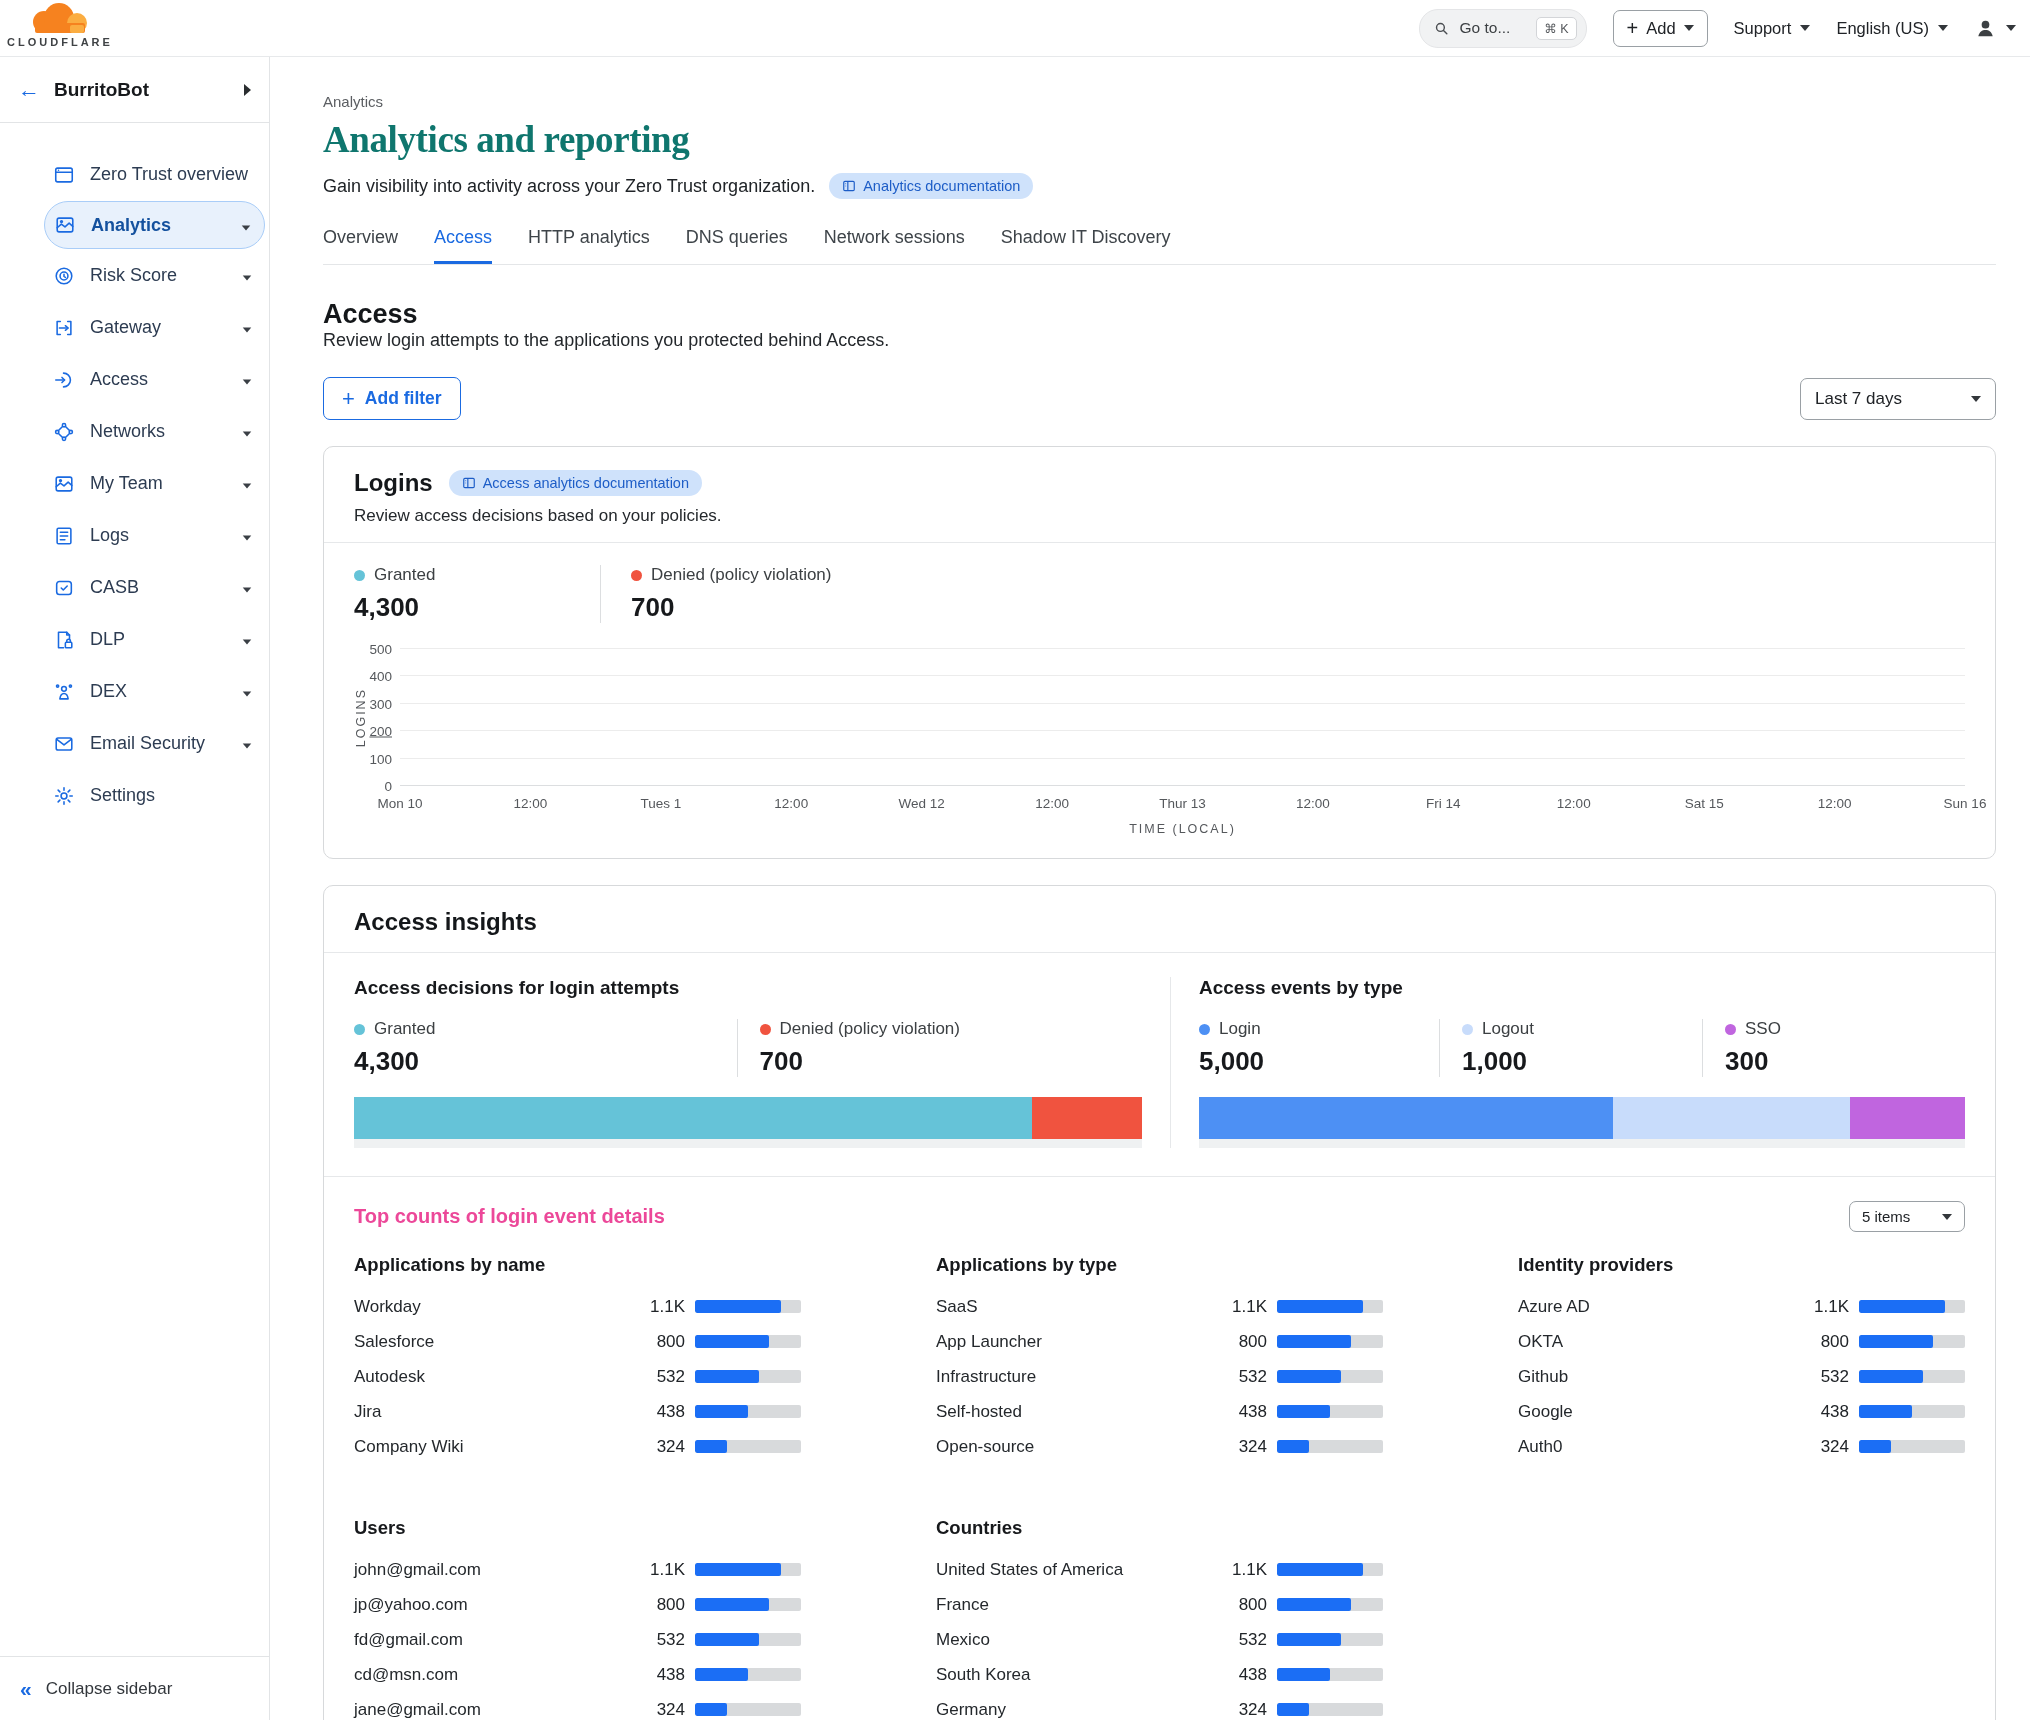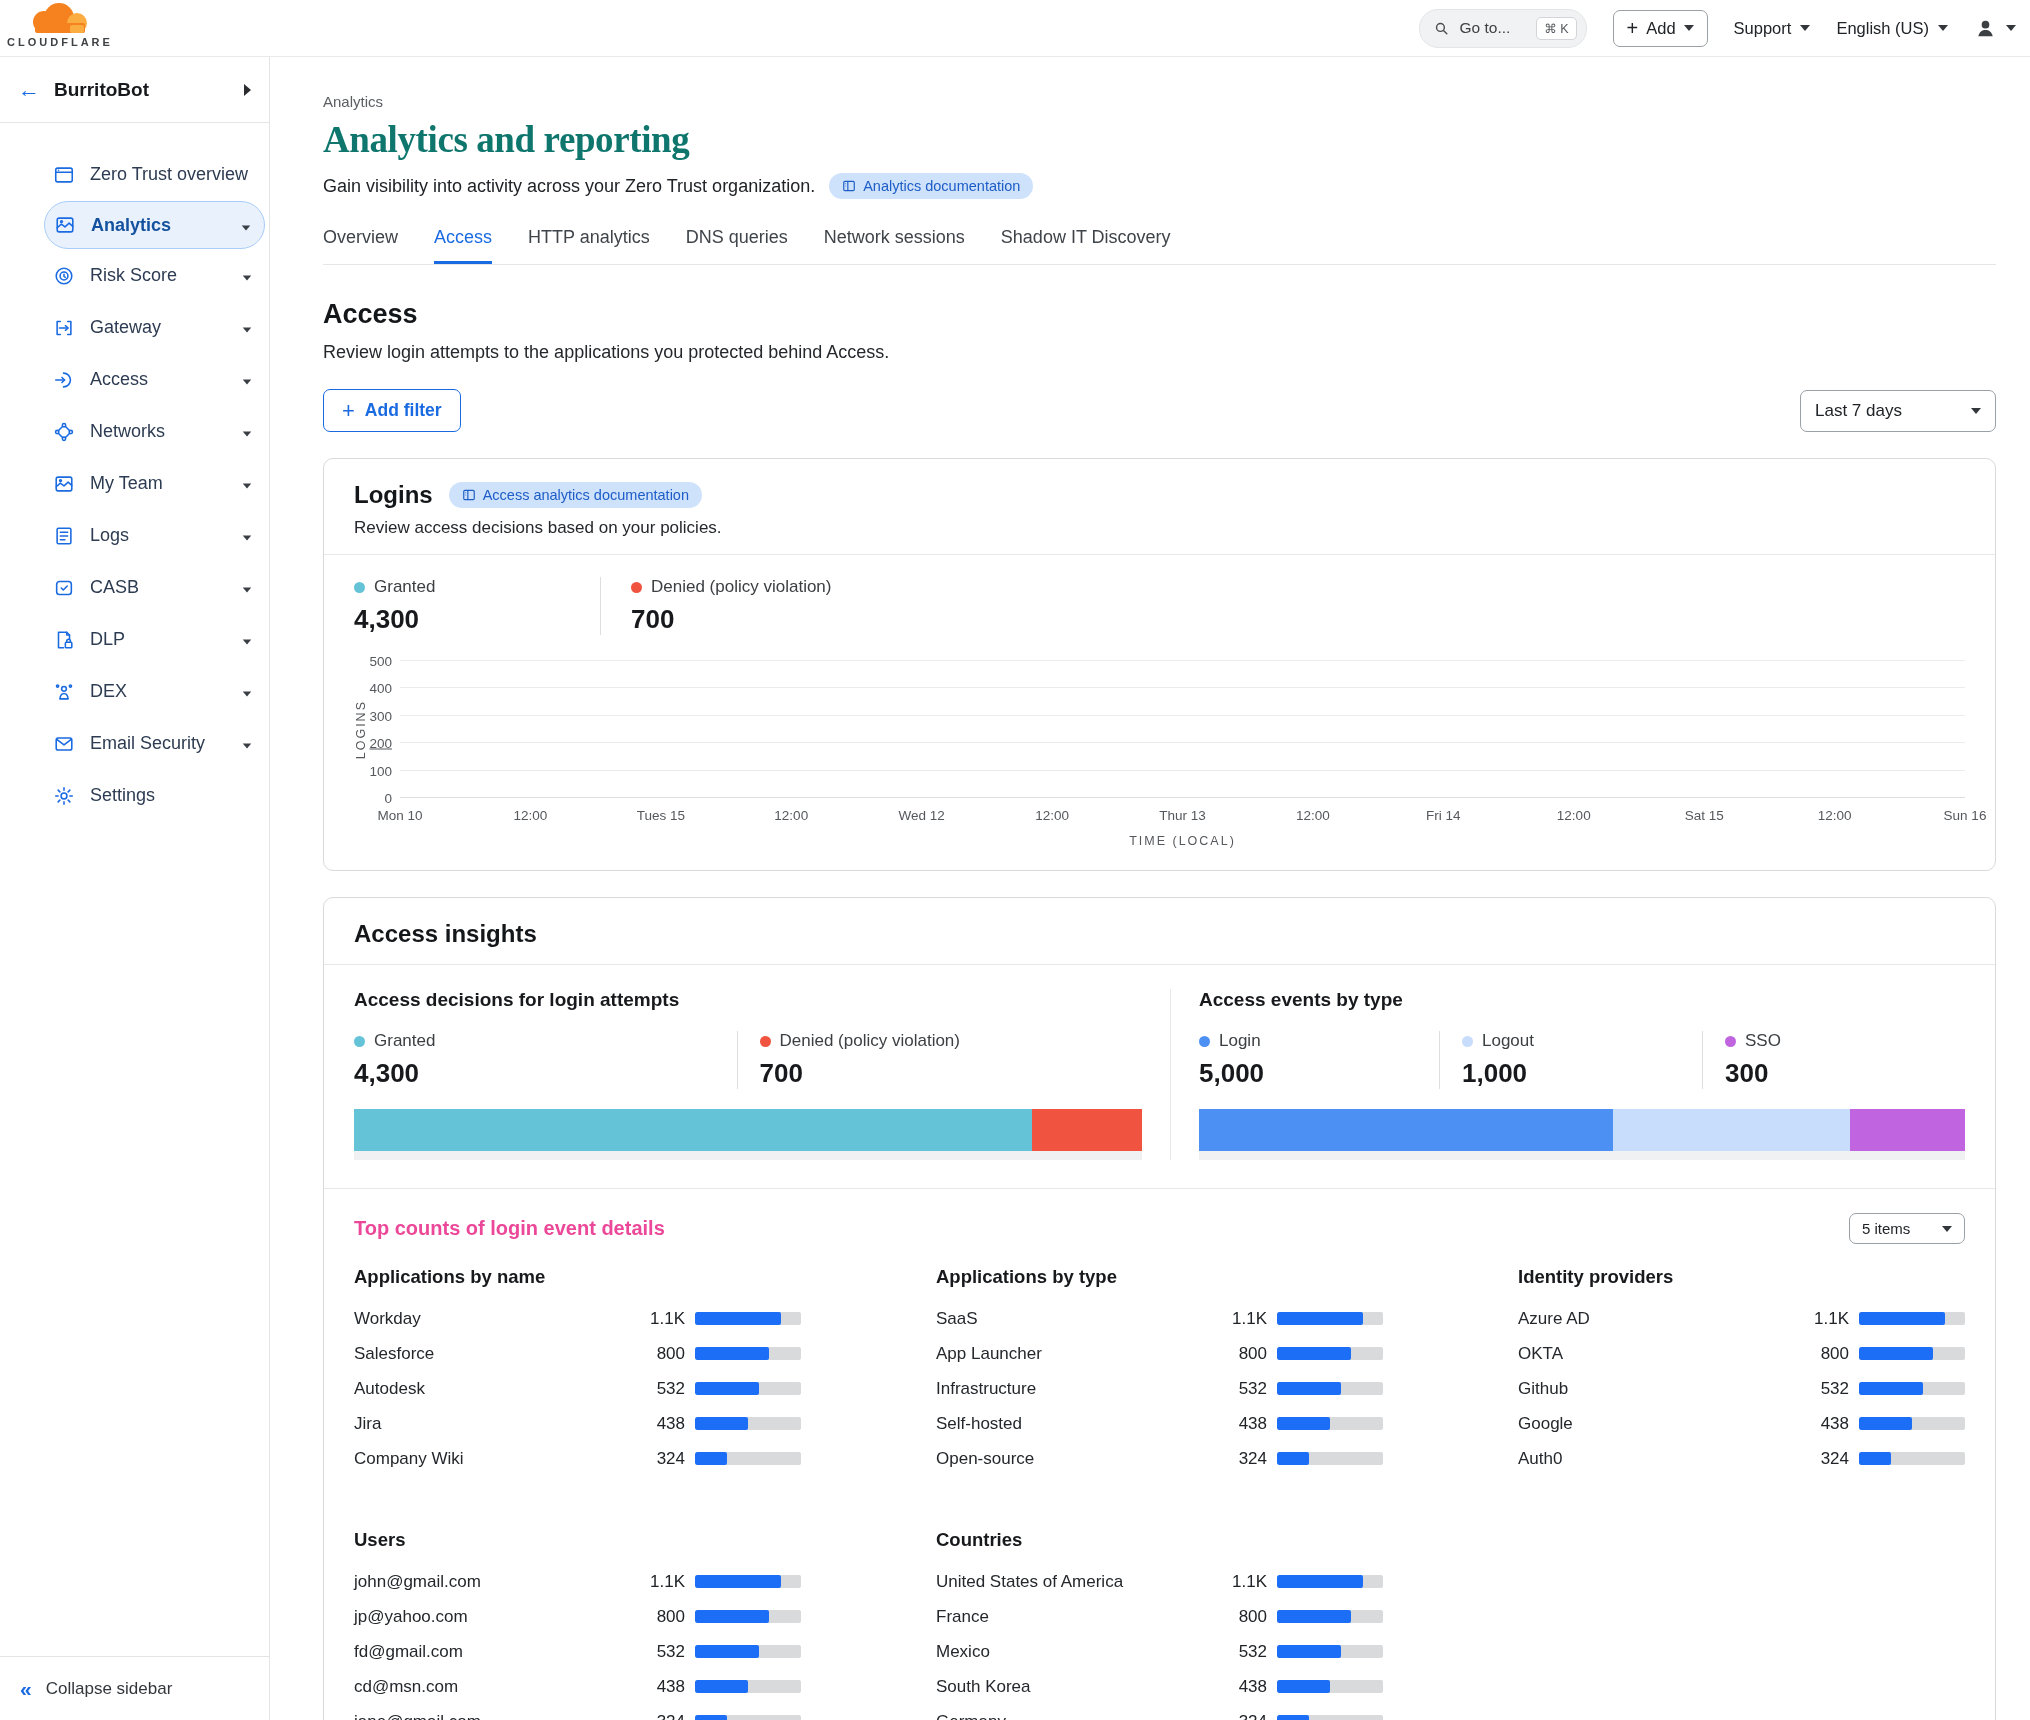--- a/index.html
+++ b/index.html
@@ -61,21 +61,21 @@
   .h1 { font-size:37px; font-weight:bold; color:#0f766e; letter-spacing:-.4px; margin-top:8px;font-family:Liberation Serif, serif;}
   .sub-row { display:flex; align-items:center; gap:14px; margin-top:12px;}
   .sub-text { font-size:18px; color:#202428;}
   .doc-badge { display:inline-flex; align-items:center; gap:7px; background:#cfe2fb; color:#1d5dc7;
     border-radius:15px; padding:5px 13px; font-size:14.5px; cursor:pointer;}
   .doc-badge svg { width:14px; height:14px;}
   .tabs { display:flex; gap:36px; margin-top:28px; border-bottom:1px solid #e4e6e8;}
   .tab { font-size:18px; color:#3e4449; padding-bottom:13px; cursor:pointer; border-bottom:3px solid transparent;}
   .tab.active { color:#1a6ae1; border-bottom-color:#1a6ae1;}
   .h2 { font-size:27px; font-weight:bold; color:#14171a; margin-top:34px;}
-  .section-desc { font-size:18px; color:#24282c; margin-top:12px;}
+  .section-desc { font-size:18px; color:#24282c; }
   .filter-row { display:flex; align-items:center; justify-content:space-between; margin-top:26px;}
   .add-filter { display:flex; align-items:center; gap:10px; border:1px solid #1a6ae1; color:#1a6ae1;
     background:#fff; border-radius:7px; padding:10px 18px; font-size:17.5px; font-weight:bold; cursor:pointer;}
   .add-filter .plus-b { font-size:22px; font-weight:400; line-height:14px;}
   .select { display:flex; align-items:center; justify-content:space-between; border:1px solid #9aa0a5;
     border-radius:7px; background:#fff; cursor:pointer;}
   .select-range { width:196px; padding:10px 14px; font-size:17px; color:#202327;}
   .select-items { width:116px; padding:6px 12px; font-size:15px; color:#202327;}
 
   .card { border:1px solid #d7d9db; border-radius:10px; background:#fff; margin-top:26px;}
@@ -873,21 +873,21 @@
           <div class="gridline" style="bottom: 60%;"></div>
           <span class="ytick" style="bottom: calc(60%); top: auto; transform: translateY(50%);">300</span>
           <div class="gridline" style="bottom: 80%;"></div>
           <span class="ytick" style="bottom: calc(80%); top: auto; transform: translateY(50%);">400</span>
           <div class="gridline" style="bottom: 100%;"></div>
           <span class="ytick" style="bottom: calc(100%); top: auto; transform: translateY(50%);">500</span>
         </div>
       <div class="xlabels">
           <span style="left: 0%;">Mon 10</span>
           <span style="left: 8.33333%;">12:00</span>
-          <span style="left: 16.6667%;">Tues 15</span>
+          <span style="left: 16.6667%;">Tues 1</span>
           <span style="left: 25%;">12:00</span>
           <span style="left: 33.3333%;">Wed 12</span>
           <span style="left: 41.6667%;">12:00</span>
           <span style="left: 50%;">Thur 13</span>
           <span style="left: 58.3333%;">12:00</span>
           <span style="left: 66.6667%;">Fri 14</span>
           <span style="left: 75%;">12:00</span>
           <span style="left: 83.3333%;">Sat 15</span>
           <span style="left: 91.6667%;">12:00</span>
           <span style="left: 100%;">Sun 16</span>

